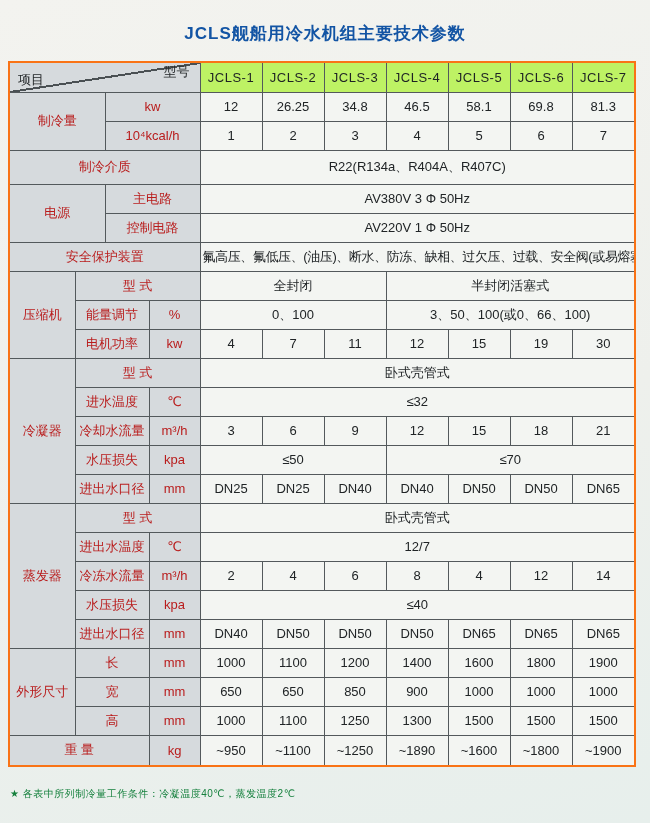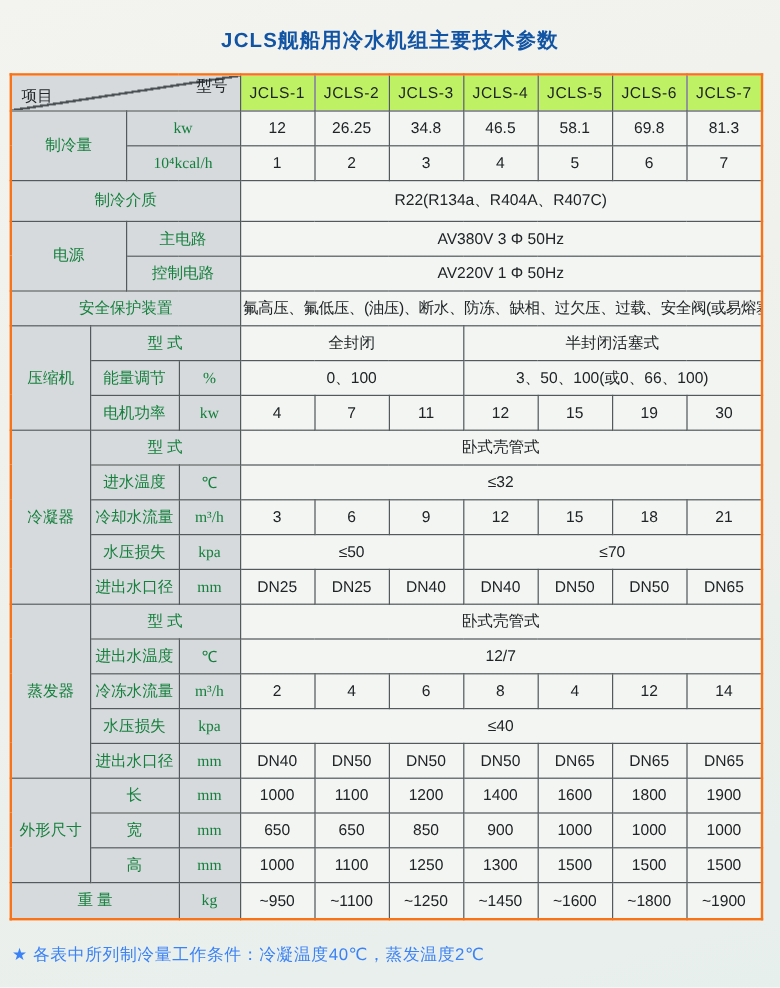--- a/index.html
+++ b/index.html
@@ -33,41 +33,41 @@
     font-size:13px;
     padding:0 2px;
     overflow:hidden;
     white-space:nowrap;
   }
   tr{height:29px;}
   tr.hdr{height:30px;}
   tr.tall{height:34px;}
   tr.last{height:31px;}
   tr.sec td{border-top:1.6px solid #2e3336;margin-top:11px;}
-  td.lab{background:#d6dadd;color:#15803d;font-family:Liberation Serif, serif;}
+  td.lab{background:#d6dadd;color:#b91c1c;}
   td.dat{background:#f3f5f2;color:#202426;}
   td.model{background:#bef264;font-size:13.5px;letter-spacing:.5px;color:#1e2224;}
   td.small{font-size:12px;letter-spacing:-.4px;}
   td.corner{
     position:relative;
     background:
       linear-gradient(to bottom right,
         rgba(0,0,0,0) calc(50% - 1px),
         #4a5053 calc(50% - 1px),
         #4a5053 calc(50% + 1px),
         rgba(0,0,0,0) calc(50% + 1px)),
       #d6dadd;
     padding:0;
   }
   .corner-item{position:absolute;left:8px;bottom:3px;font-size:13px;}
   .corner-model{position:absolute;right:10px;top:0;font-size:13px;}
   .footnote{
     margin:20px 12px 0 10px;
-    font-size:14px;
-    color:#3b82f6;
+    font-size:10px;
+    color:#15803d;
     letter-spacing:.5px;
   }
 </style>
 </head>
 <body>
 
 <h1 class="page-title">JCLS舰船用冷水机组主要技术参数</h1>
 
 <table class="spec">
   <colgroup>
@@ -276,21 +276,21 @@
     <td class="dat">1500</td>
     <td class="dat">1500</td>
   </tr>
 
   <tr class="last sec">
     <td class="lab" colspan="3">重  量</td>
     <td class="lab">kg</td>
     <td class="dat">~950</td>
     <td class="dat">~1100</td>
     <td class="dat">~1250</td>
-    <td class="dat">~1450</td>
+    <td class="dat">~1890</td>
     <td class="dat">~1600</td>
     <td class="dat">~1800</td>
     <td class="dat">~1900</td>
   </tr>
 </tbody>
   </table>
 
 <div class="footnote">★ 各表中所列制冷量工作条件：冷凝温度40℃，蒸发温度2℃</div>
 
 </body></html>

